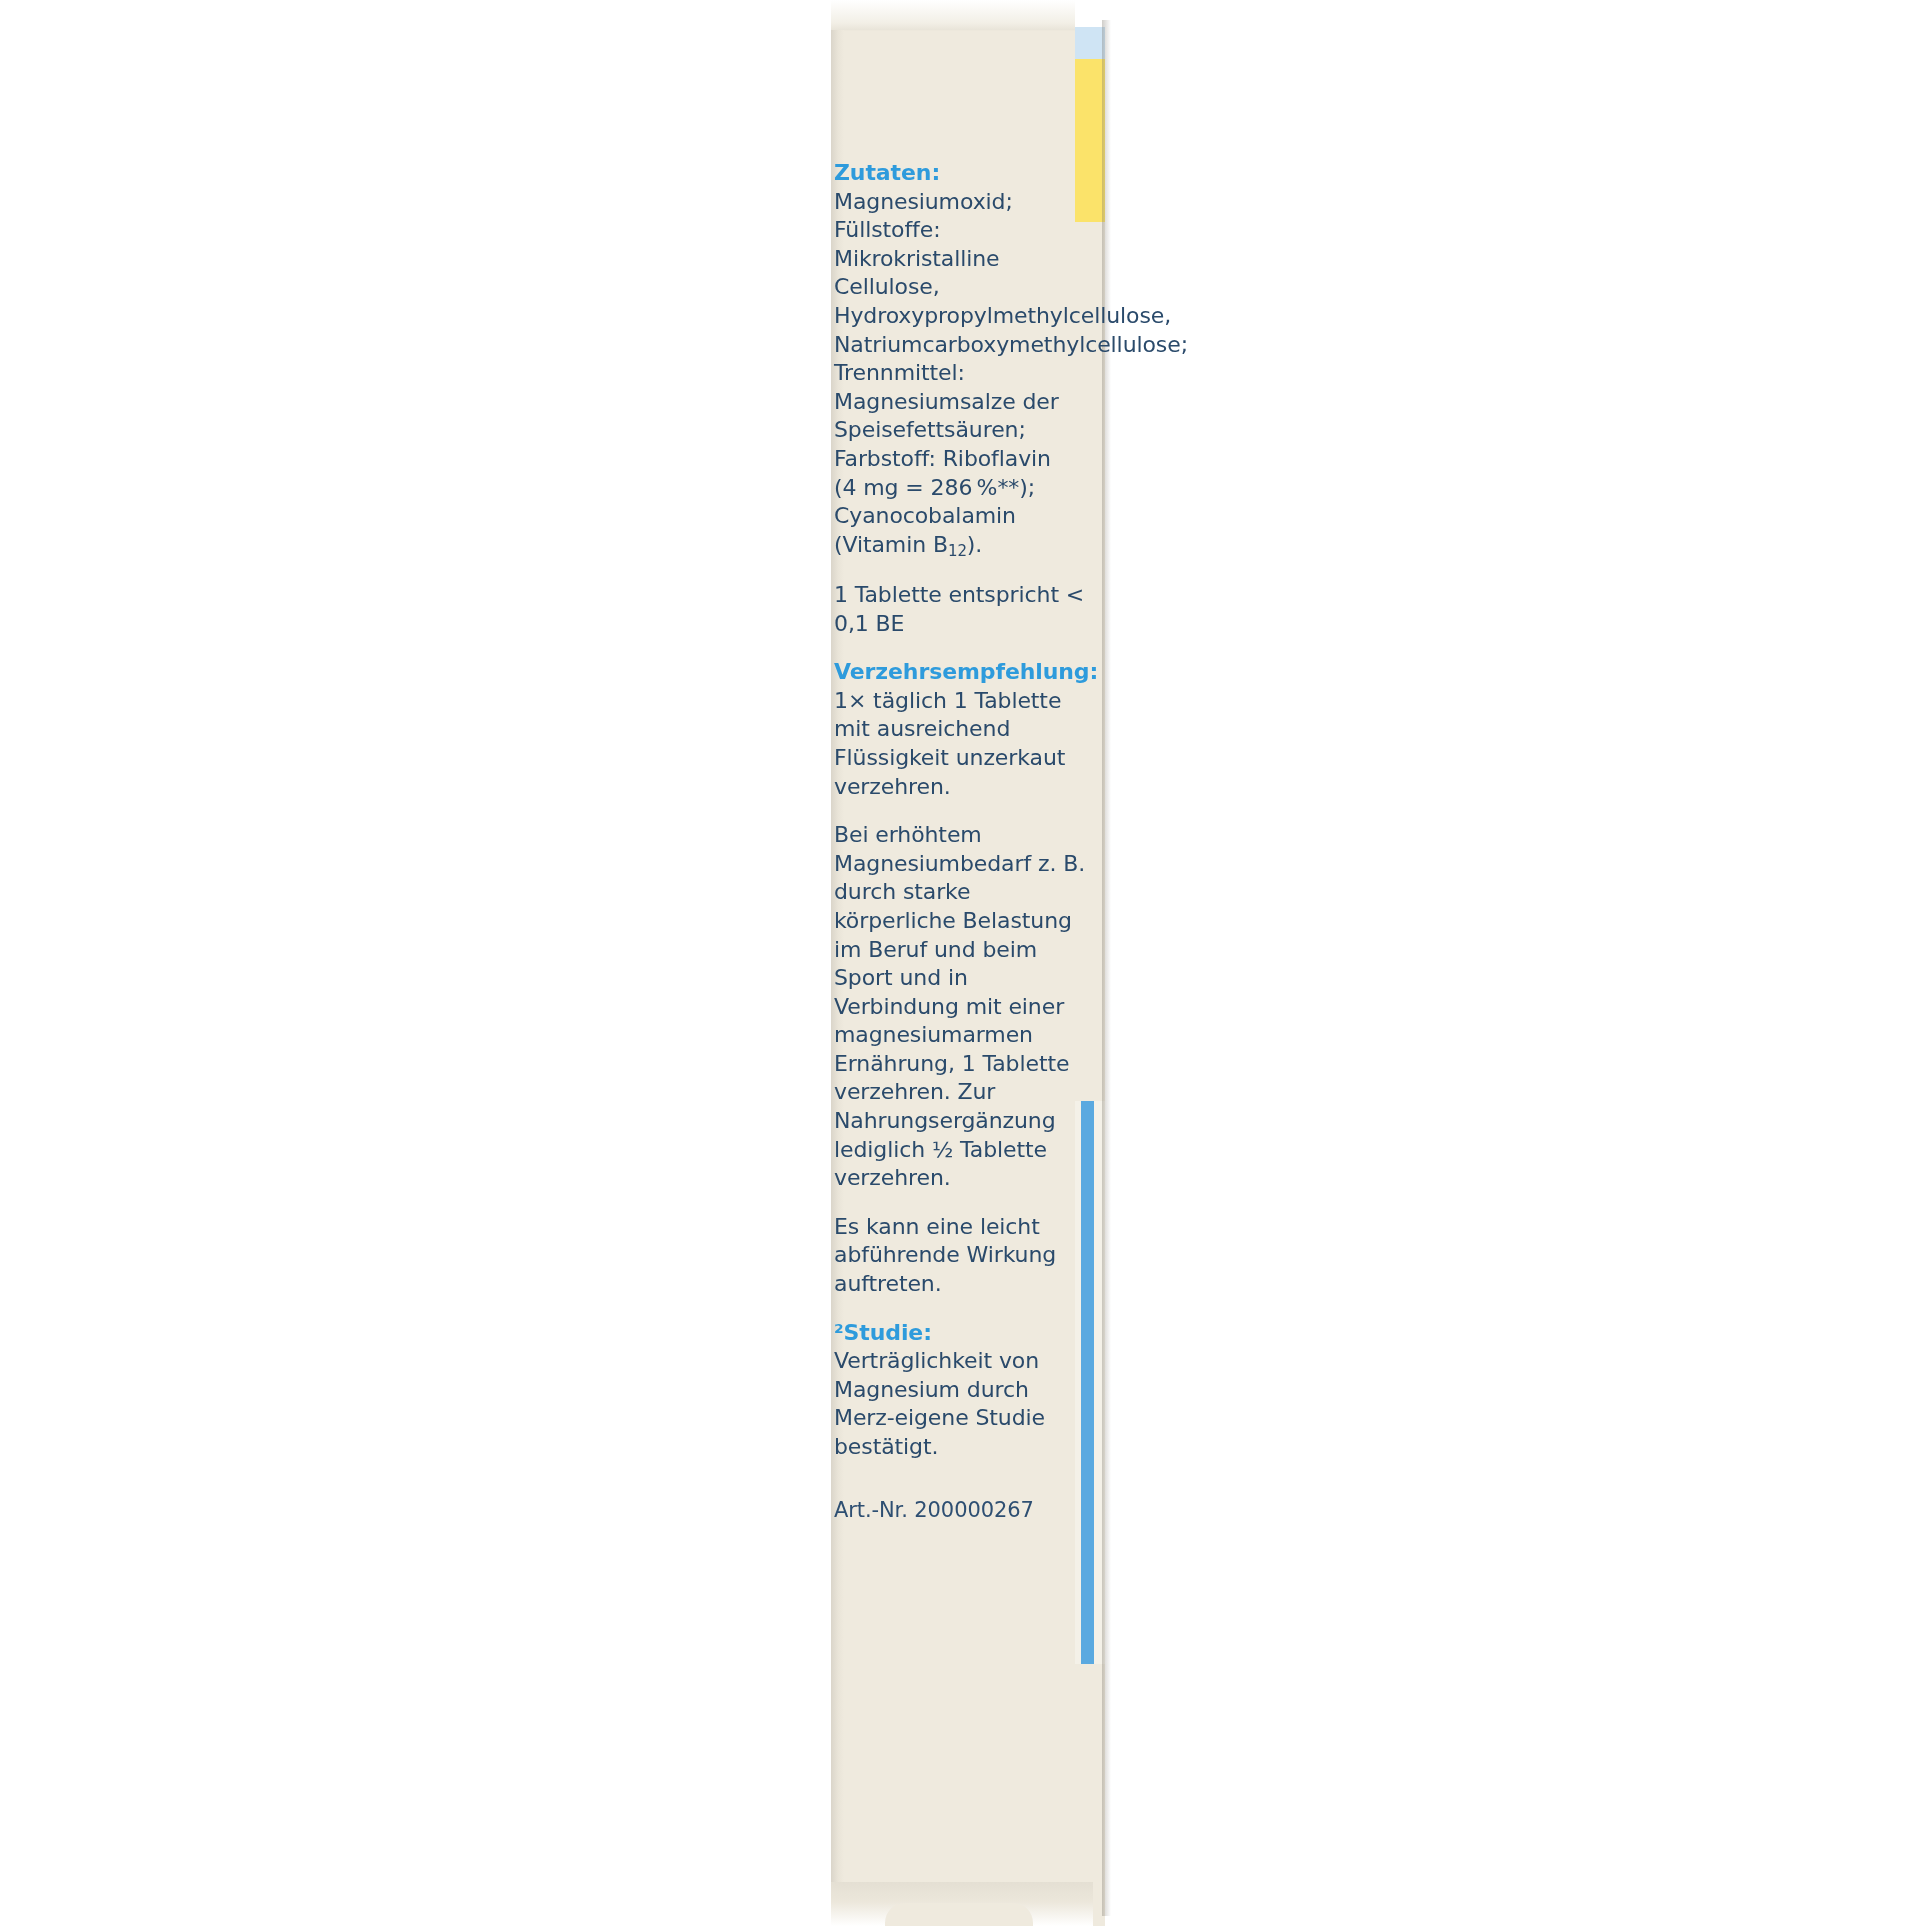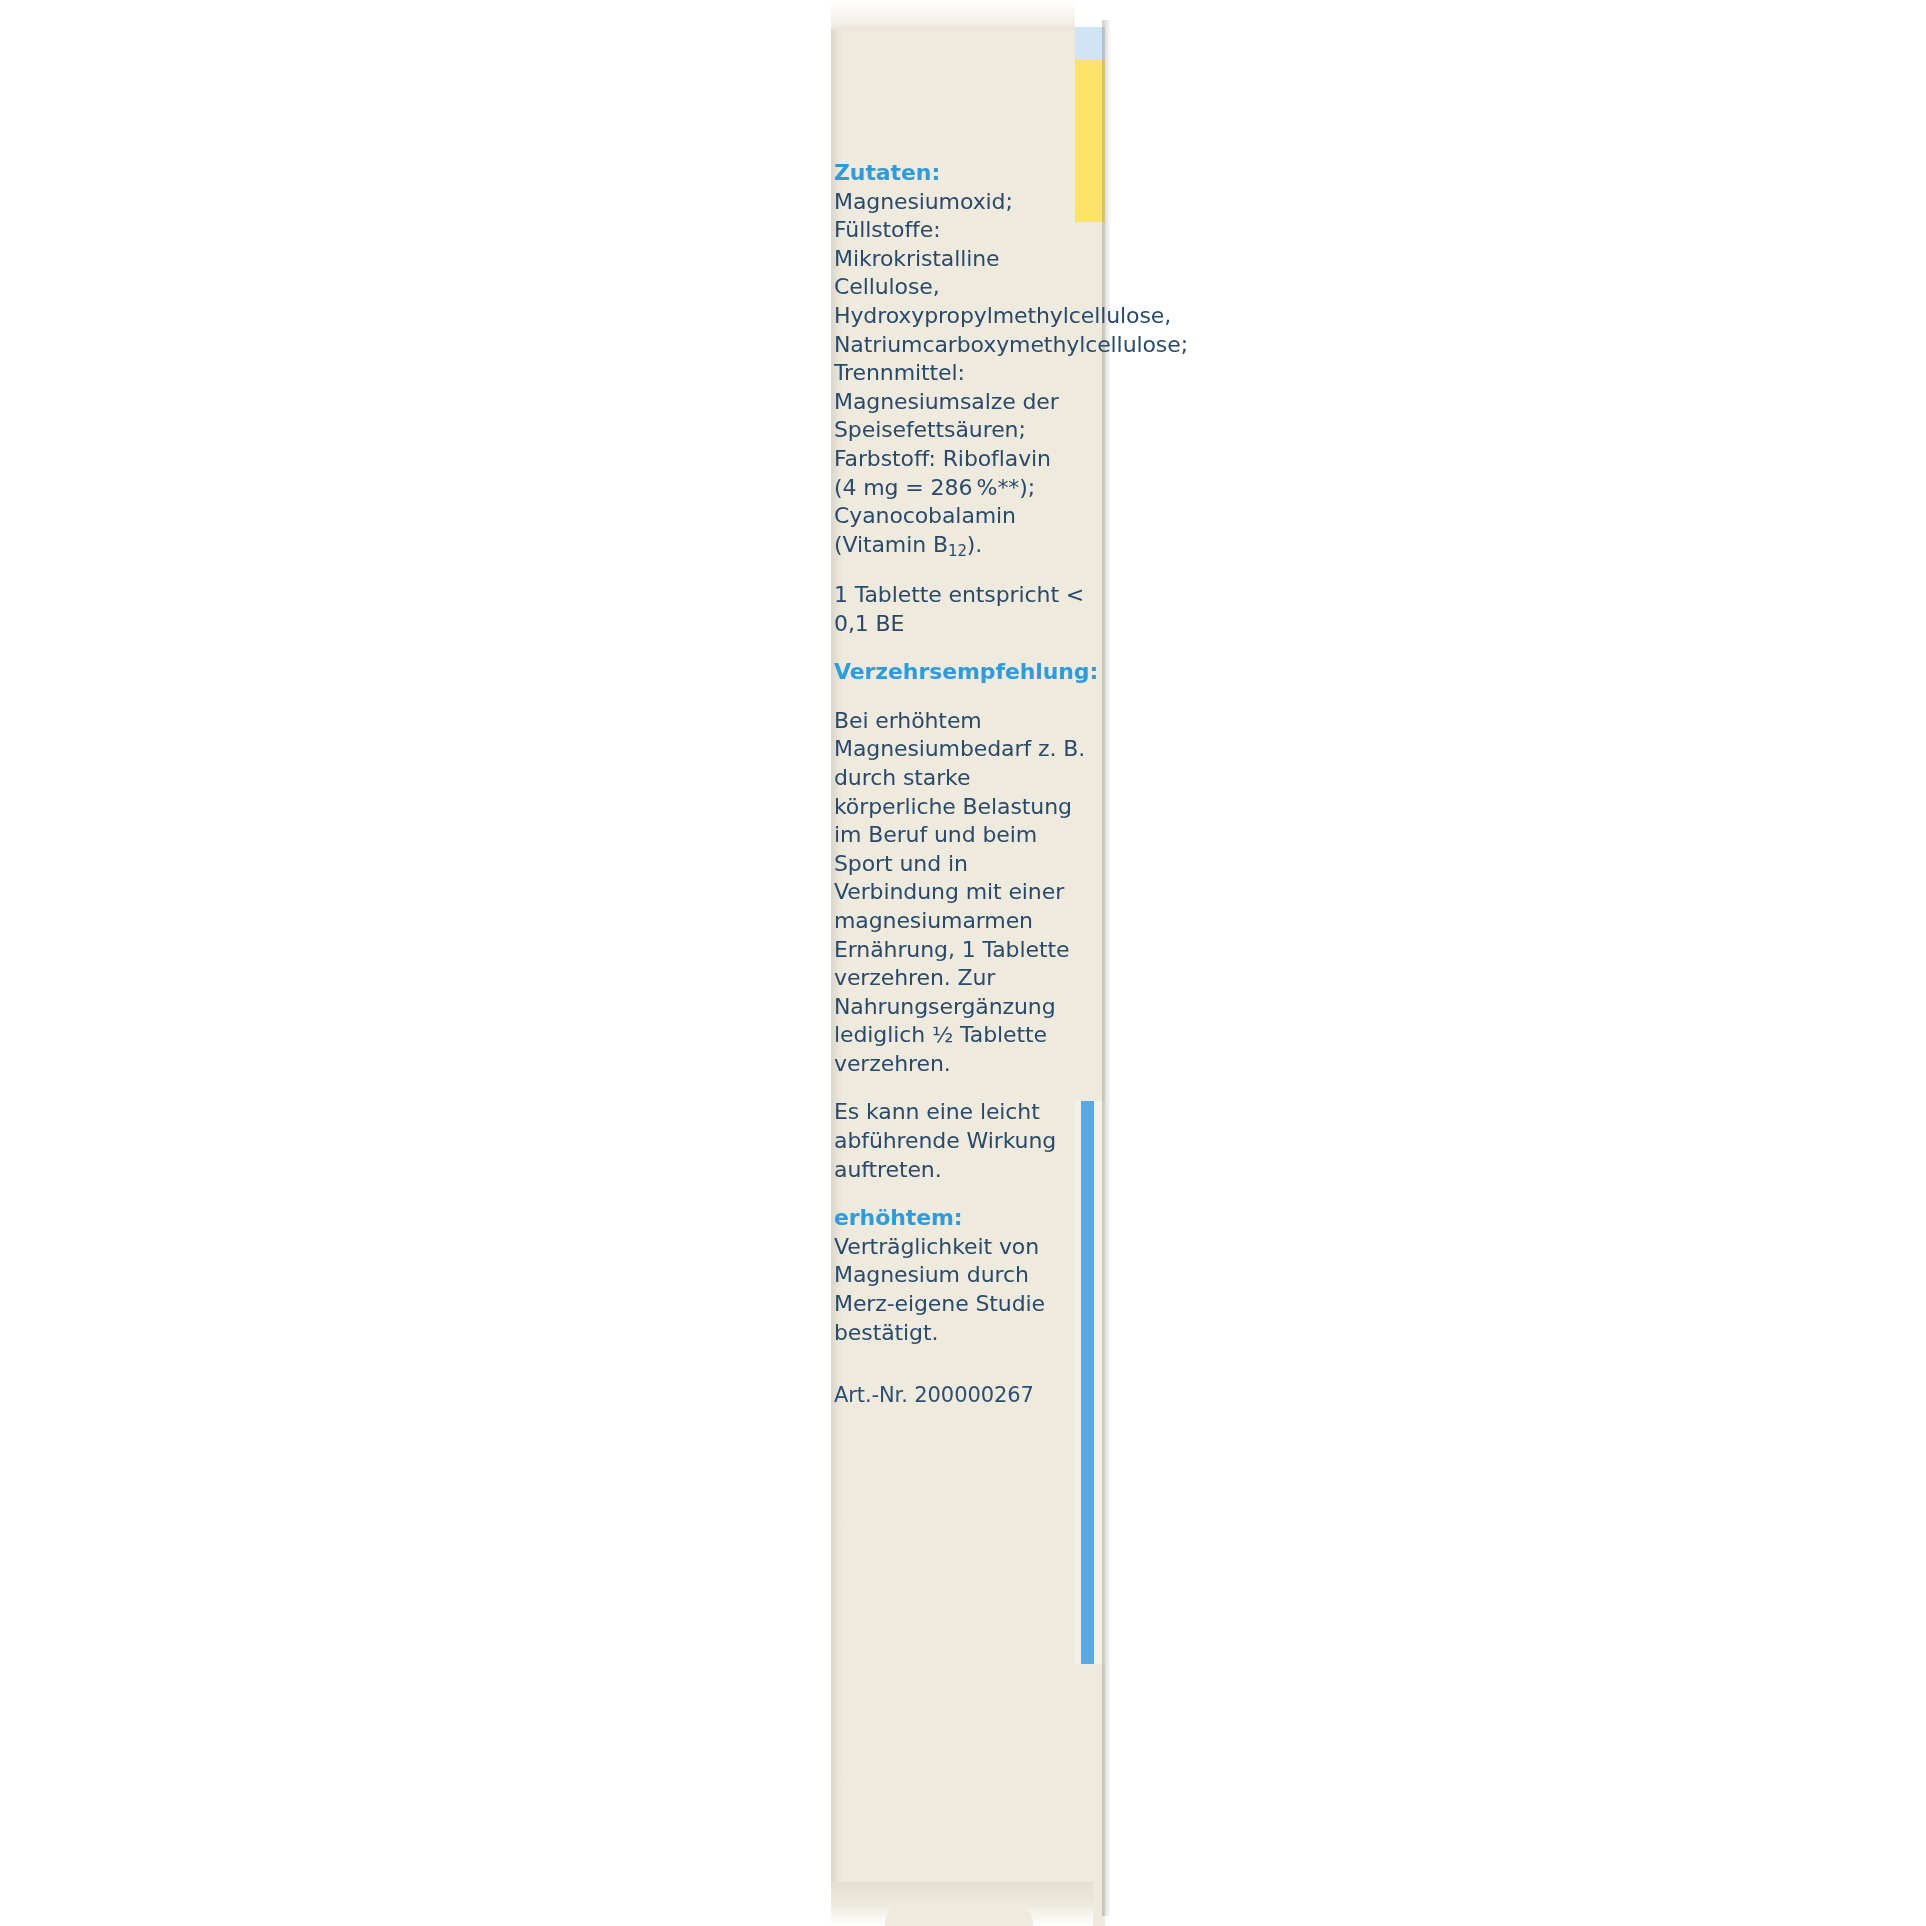--- a/index.html
+++ b/index.html
@@ -157,27 +157,28 @@
 
   <p class="para">
     <span class="heading">Zutaten:</span>
     <span>Magnesiumoxid; Füllstoffe: Mikrokristalline Cellulose, Hydroxypropylmethylcellulose, Natriumcarboxymethylcellulose; Trennmittel: Magnesiumsalze der Speisefettsäuren; Farbstoff: Riboflavin (4&nbsp;mg = 286 %**); Cyanocobalamin (Vitamin B<span class="sub">12</span>).</span>
   </p>
 
   <p class="para">1 Tablette entspricht &lt; 0,1 BE</p>
 
   <p class="para">
     <span class="heading">Verzehrsempfehlung:</span>
+    <span>1× täglich 1 Tablette mit ausreichend Flüssigkeit unzerkaut verzehren.</span>
   </p>
 
   <p class="para">Bei erhöhtem Magnesiumbedarf z. B. durch starke körperliche Belastung im Beruf und beim Sport und in Verbindung mit einer magnesiumarmen Ernährung, 1 Tablette verzehren. Zur Nahrungsergänzung lediglich ½ Tablette verzehren.</p>
 
   <p class="para">Es kann eine leicht abführende Wirkung auftreten.</p>
 
 
   <p class="para">
-    <span class="heading">erhöhtem:</span>
+    <span class="heading">²Studie:</span>
     <span>Verträglichkeit von Magnesium durch Merz-eigene Studie bestätigt.</span>
   </p>
 
   <p class="artnr">Art.-Nr. 200000267</p>
 </div>
 
 
 </body></html>

